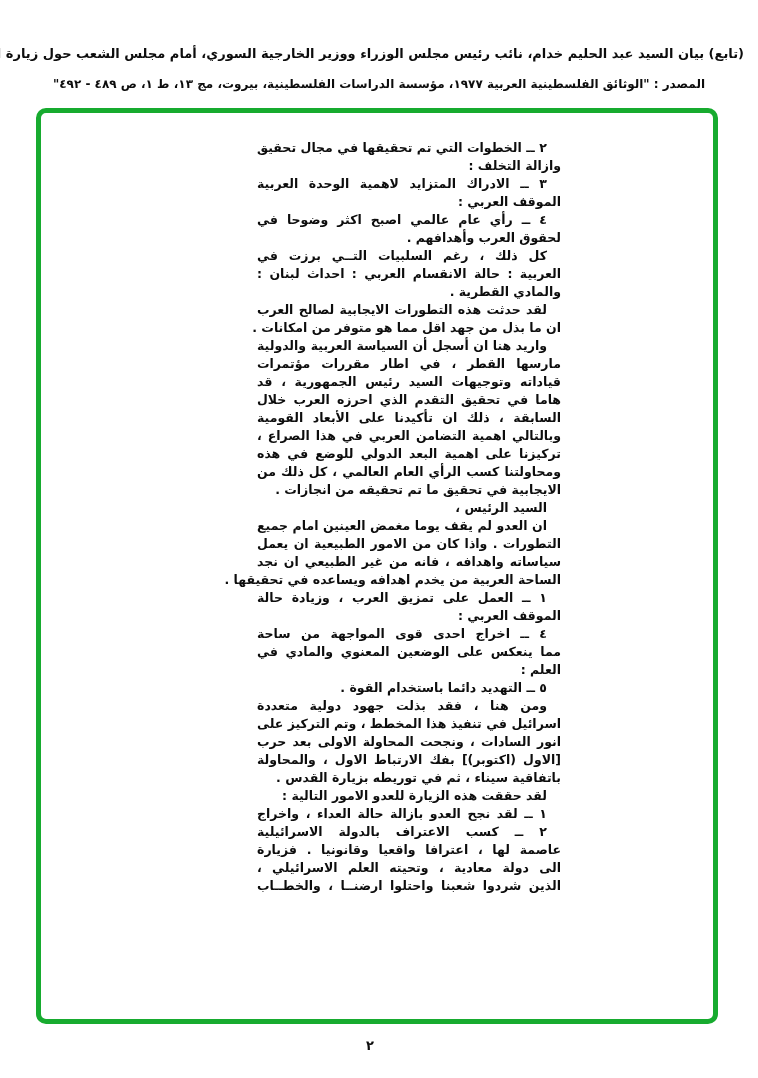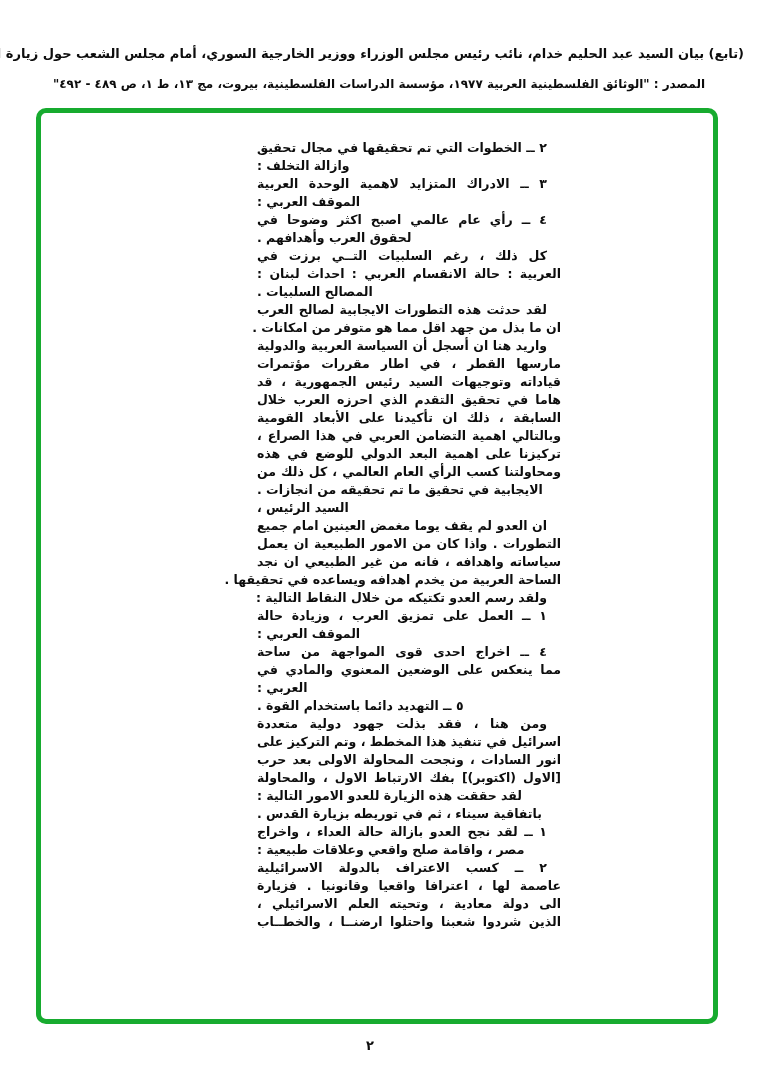--- a/index.html
+++ b/index.html
@@ -59,21 +59,21 @@
     right: 152px;       
     width: 304px;
     direction: rtl;
     color: #0d0d0d;
     font-weight: 700;
     font-size: 12.5px;
   }
   .line {
     height: 18px;
     line-height: 18px;
-    text-align: left;
+    text-align: right;
     white-space: nowrap;
   }
   .line.j {
     text-align: justify;
     text-align-last: justify;
     white-space: normal;
     overflow: hidden;
   }
   .line.i {
     padding-right: 14px;
@@ -103,52 +103,50 @@
   <div class="frame" style="border-color: rgb(23, 171, 47);">
     <div class="textcol">
         <div class="line j i">٢ ــ الخطوات التي تم تحقيقها في مجال تحقيق التقدم</div>
         <div class="line">وازالة التخلف :</div>
         <div class="line j i">٣ ــ الادراك المتزايد لاهمية الوحدة العربية ووحدة</div>
         <div class="line">الموقف العربي :</div>
         <div class="line j i">٤ ــ رأي عام عالمي اصبح اكثر وضوحا في تأييده</div>
         <div class="line">لحقوق العرب وأهدافهم .</div>
         <div class="line j i">كل ذلك ، رغم السلبيات التــي برزت في الساحــة</div>
         <div class="line j">العربية : حالة الانقسام العربي : احداث لبنان : نمو</div>
-        <div class="line">المصالح السلبيات .</div>
+        <div class="line">والمادي القطرية .</div>
         <div class="line j i">لقد حدثت هذه التطورات الايجابية لصالح العرب ، رغم</div>
         <div class="line">ان ما بذل من جهد اقل مما هو متوفر من امكانات .</div>
         <div class="line j i">واريد هنا ان أسجل أن السياسة العربية والدولية التي</div>
         <div class="line j">مارسها القطر ، في اطار مقررات مؤتمرات الحزب وقرارات</div>
         <div class="line j">قياداته وتوجيهات السيد رئيس الجمهورية ، قد لعبت دورا</div>
         <div class="line j">هاما في تحقيق التقدم الذي احرزه العرب خلال المرحلة</div>
         <div class="line j">السابقة ، ذلك ان تأكيدنا على الأبعاد القومية للصراع ،</div>
         <div class="line j">وبالتالي اهمية التضامن العربي في هذا الصراع ، وكذلك</div>
         <div class="line j">تركيزنا على اهمية البعد الدولي للوضع في هذه المنطقة ،</div>
         <div class="line j">ومحاولتنا كسب الرأي العام العالمي ، كل ذلك من العوامل</div>
         <div class="line">الايجابية في تحقيق ما تم تحقيقه من انجازات .</div>
         <div class="line i">السيد الرئيس ،</div>
         <div class="line j i">ان العدو لم يقف يوما مغمض العينين امام جميع هذه</div>
         <div class="line j">التطورات . واذا كان من الامور الطبيعية ان يعمل لتنفيذ</div>
         <div class="line j">سياساته واهدافه ، فانه من غير الطبيعي ان نجد في</div>
         <div class="line">الساحة العربية من يخدم اهدافه ويساعده في تحقيقها .</div>
-        <div class="line i">ولقد رسم العدو تكتيكه من خلال النقاط التالية :</div>
         <div class="line j i">١ ــ العمل على تمزيق العرب ، وزيادة حالة الانقسام في</div>
         <div class="line">الموقف العربي :</div>
         <div class="line j i">٤ ــ اخراج احدى قوى المواجهة من ساحة الصراع ،</div>
         <div class="line j">مما ينعكس على الوضعين المعنوي والمادي في الوطــن</div>
-        <div class="line">العربي :</div>
+        <div class="line">العلم :</div>
         <div class="line i">٥ ــ التهديد دائما باستخدام القوة .</div>
         <div class="line j i">ومن هنا ، فقد بذلت جهود دولية متعددة لمساعــدة</div>
         <div class="line j">اسرائيل في تنفيذ هذا المخطط ، وتم التركيز على الرئيس</div>
         <div class="line j">انور السادات ، ونجحت المحاولة الاولى بعد حرب تشرين</div>
         <div class="line j">[الاول (اكتوبر)] بفك الارتباط الاول ، والمحاولة الثانية</div>
+        <div class="line">باتفاقية سيناء ، ثم في توريطه بزيارة القدس .</div>
         <div class="line i">لقد حققت هذه الزيارة للعدو الامور التالية :</div>
-        <div class="line">باتفاقية سيناء ، ثم في توريطه بزيارة القدس .</div>
         <div class="line j i">١ ــ لقد نجح العدو بازالة حالة العداء ، واخراج حكومة</div>
-        <div class="line">مصر ، واقامة صلح واقعي وعلاقات طبيعية :</div>
         <div class="line j i">٢ ــ كسب الاعتراف بالدولة الاسرائيلية وبالقــدس</div>
         <div class="line j">عاصمة لها ، اعترافا واقعيا وقانونيا . فزيارة رئيس دولة</div>
         <div class="line j">الى دولة معادية ، وتحيته العلم الاسرائيلي ، ومعانقة اولئك</div>
         <div class="line j">الذين شردوا شعبنا واحتلوا ارضنــا ، والخطــاب في</div>
       </div>
   </div>
 
   <div class="pagenum">٢</div>
 
 </div>

